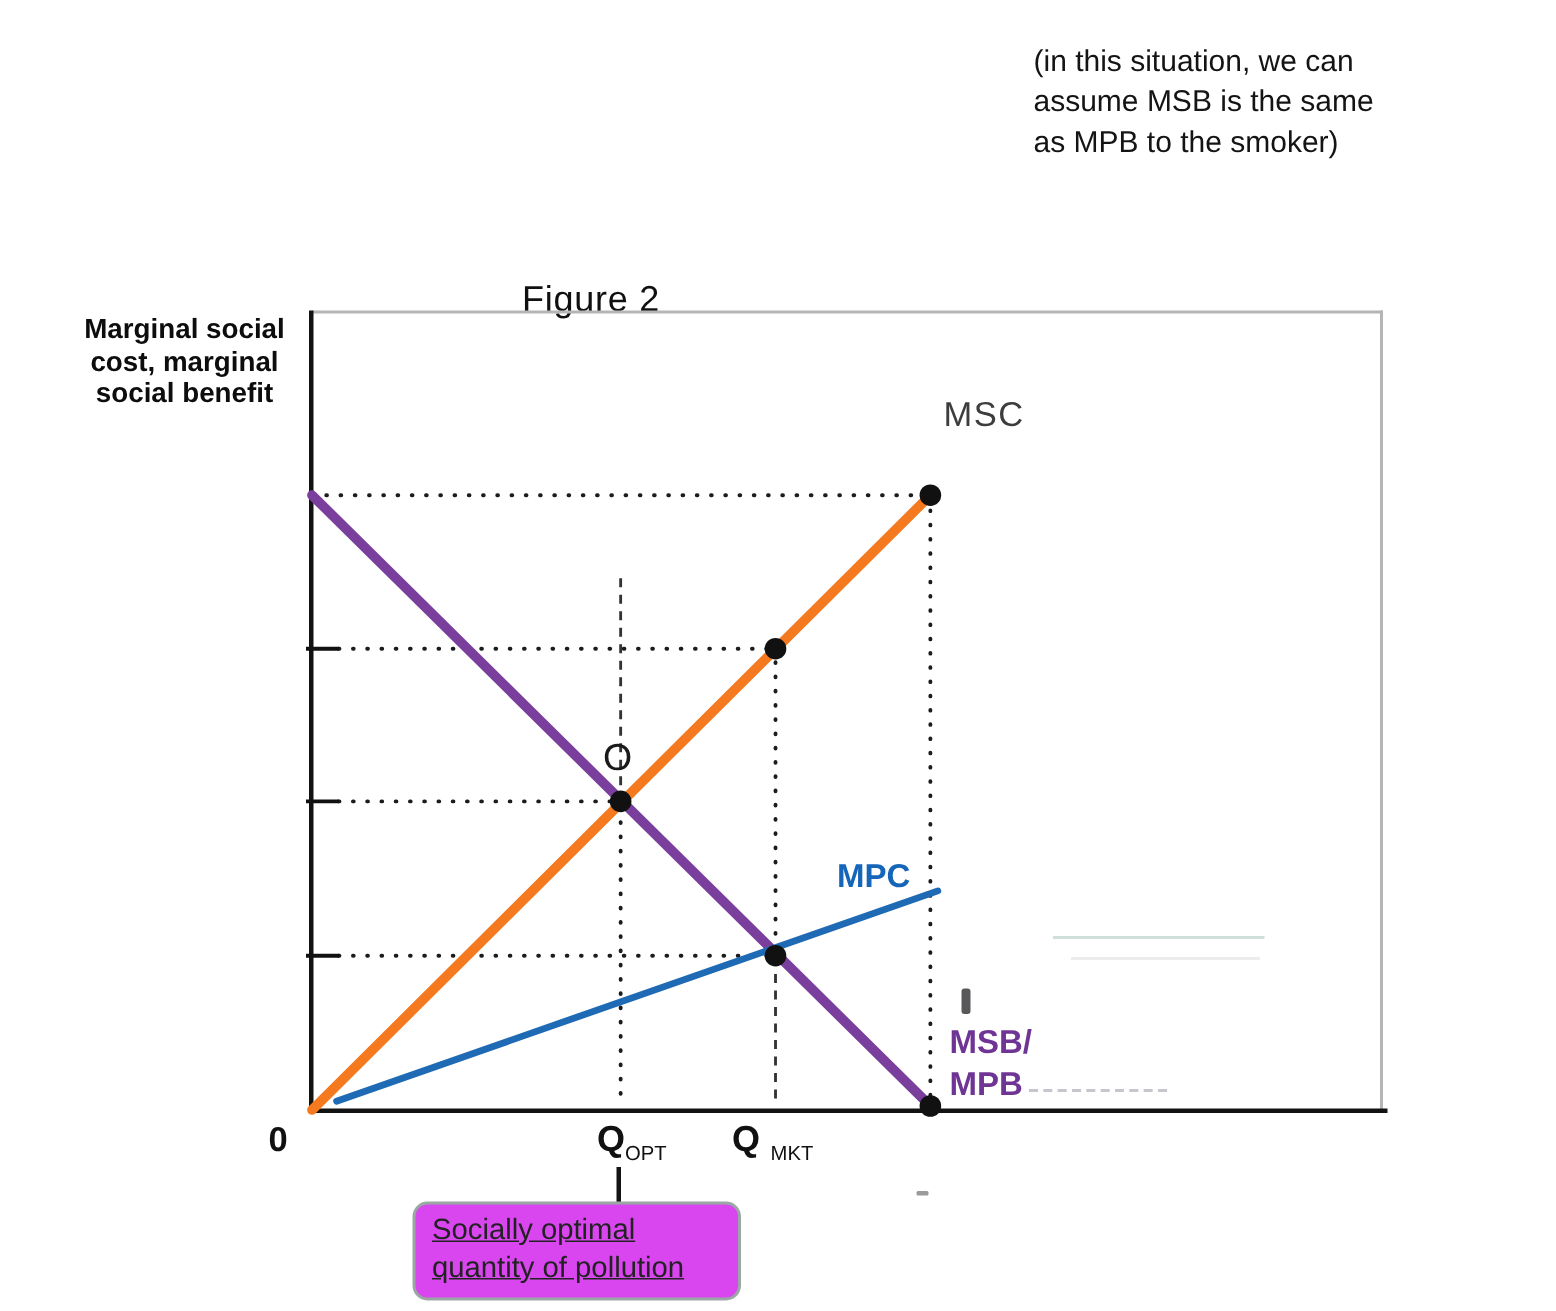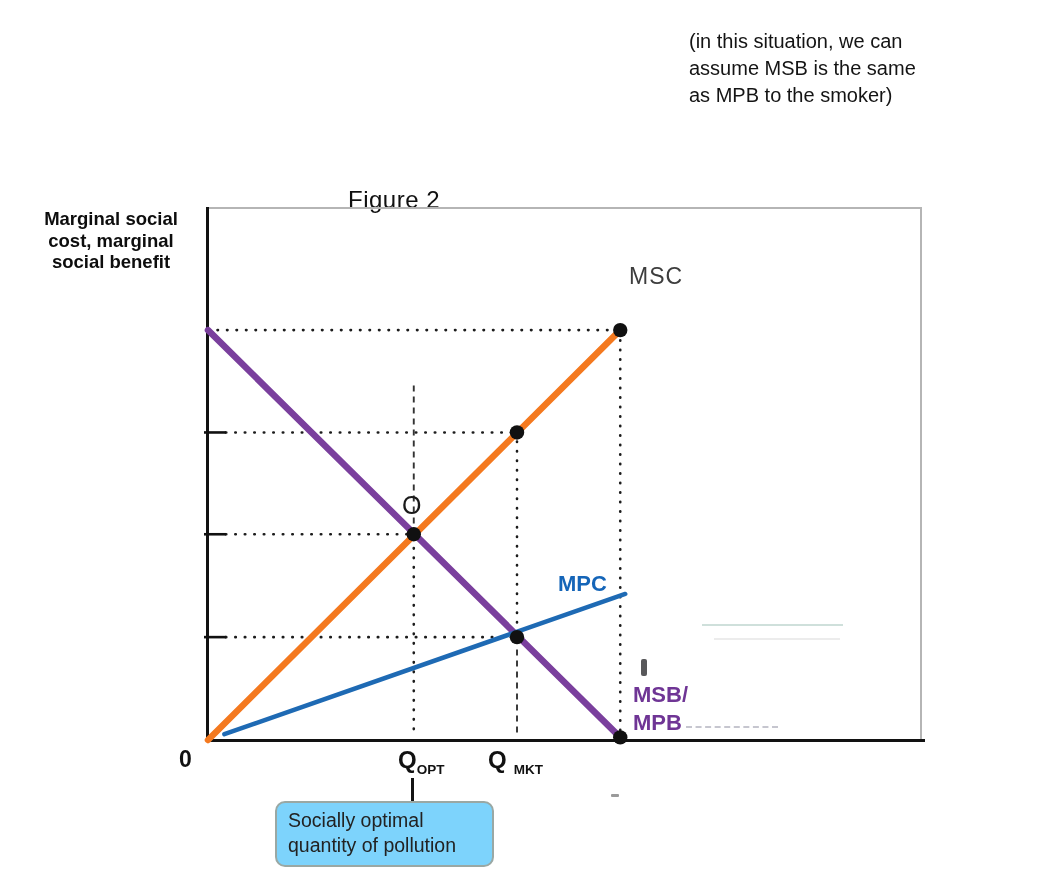--- a/index.html
+++ b/index.html
@@ -27,29 +27,29 @@
   .curve-label{font-weight:bold;font-size:22px;}
   .msc-label{left:607px;top:263px;font-size:23px;font-weight:normal;color:#3d3d3d;letter-spacing:1px;}
   .mpc-label{left:536px;top:571px;color:#1565b8;}
   .msb-label{left:611px;top:681px;color:#6f3595;line-height:28px;}
   .o-label{left:380px;top:491px;font-size:25px;font-weight:400;color:#1a1a1a;}
 
   .origin-label{left:157px;top:746px;font-size:23px;font-weight:bold;}
   .qopt-label{left:376px;top:746px;}
   .qmkt-label{left:466px;top:746px;}
   .q-base{font-size:24px;font-weight:bold;}
-  .q-sub{font-size:13.5px;font-weight:bold;vertical-align:-6px;}
+  .q-sub{font-size:13.5px;font-weight:normal;vertical-align:-6px;}
   .q-sub-gap{margin-left:7px;}
 
   .callout-connector{left:389px;top:778px;width:3px;height:26px;background:#141414;}
   .callout-box{
     left:253px;top:801px;width:193px;
-    background:#7dd3fc;border:2px solid #9aa8a4;border-radius:10px;
+    background:#d946ef;border:2px solid #9aa8a4;border-radius:10px;
     padding:5px 11px 7px 11px;
-    font-size:19.5px;line-height:25px;color:#222;
+    font-size:19.5px;line-height:25px;color:#222;text-decoration:underline;
   }
 
   .smoker-note{left:703px;top:316px;width:310px;}
   .question-note{left:696px;top:446px;width:325px;}
   .top-right-note{left:667px;top:28px;width:260px;}
   .number-axis-note{left:915px;top:722px;width:115px;}
 
   .gray-bar{left:619px;top:659px;width:6px;height:17px;background:#58585a;border-radius:2px;}
   .faint-line-1{left:680px;top:624px;width:141px;height:2px;background:#cfe0db;}
   .faint-line-2{left:692px;top:638px;width:126px;height:2px;background:#ececec;}
@@ -58,21 +58,21 @@
 </style>
 </head>
 <body>
 
 <div class="canvas">
 
   <div class="abs note pre top-right-note">(in this situation, we can
 assume MSB is the same
 as MPB to the smoker)</div>
 
-  <div class="abs y-axis-label pre" style="left:4px;top:208px;width:170px;">Marginal social
+  <div class="abs y-axis-label pre" style="left:16px;top:208px;width:170px;">Marginal social
 cost, marginal
 social benefit</div>
 
   <div class="abs figure-title" style="left:326px;top:186px;">Figure 2</div>
 
   <div class="abs plot-frame"></div>
 
   <div class="abs y-axis-line"></div>
   <div class="abs x-axis-line"></div>
 

